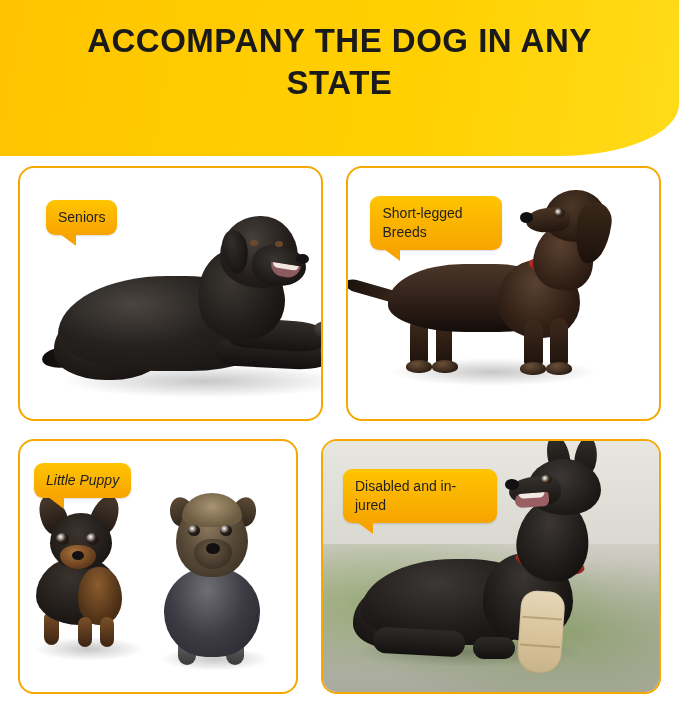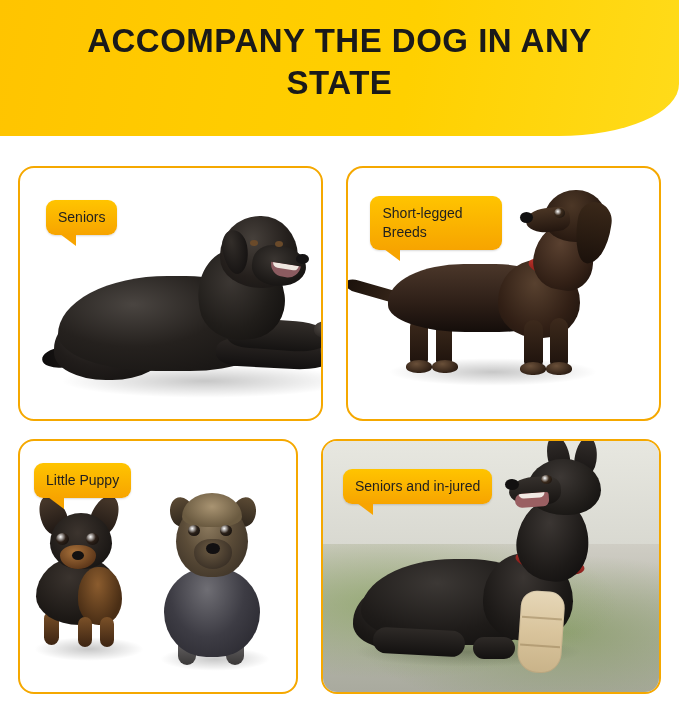--- a/index.html
+++ b/index.html
@@ -12,21 +12,21 @@
     height: 711px;
     font-family: "Liberation Sans", sans-serif;
     overflow: hidden;
     position: relative;
   }
 
   
   .header {
     position: relative;
     width: 679px;
-    height: 136px;
+    height: 156px;
     background: linear-gradient(100deg, #ffc400 0%, #ffcc00 35%, #ffd000 60%, #ffdb1a 100%);
     border-bottom-left-radius: 0 0;
     border-bottom-right-radius: 120px 52px;
     overflow: hidden;
   }
   .header-title {
     position: absolute;
     left: 0;
     right: 0;
     top: 20px;
@@ -58,22 +58,22 @@
     margin-bottom: 18px;
   }
   .card {
     position: relative;
     flex: 1;
     border: 2px solid #f5a800;
     border-radius: 16px;
     background: #ffffff;
     overflow: hidden;
   }
-  .card-2 { flex: 1.03; border-radius: 17px; }
-  .card-3 { flex: 0.92; }
+  .card-2 { flex: 1.03; }
+  .card-3 { flex: 0.92; font-style: italic; }
   .card-4 { flex: 1.12; }
 
   
   .bubble {
     position: absolute;
     z-index: 6;
     background: linear-gradient(180deg, #ffc400 0%, #f7a400 100%);
     color: #1f1f1f;
     font-size: 14px;
     line-height: 19px;
@@ -680,16 +680,16 @@
         <div class="dob-collar"></div>
         <div class="dob-neck"></div>
         <div class="dob-ear a1"></div>
         <div class="dob-ear a2"></div>
         <div class="dob-head"></div>
         <div class="dob-muzzle"></div>
         <div class="dob-mouth"></div>
         <div class="dob-eye"></div>
         <div class="dob-nose"></div>
       </div>
-      <div class="bubble tail-left bubble-disabled">Seniors and in-jured</div>
+      <div class="bubble tail-left bubble-disabled">Disabled and in-jured</div>
     </div>
   </div>
 </div>
 
 </body></html>

